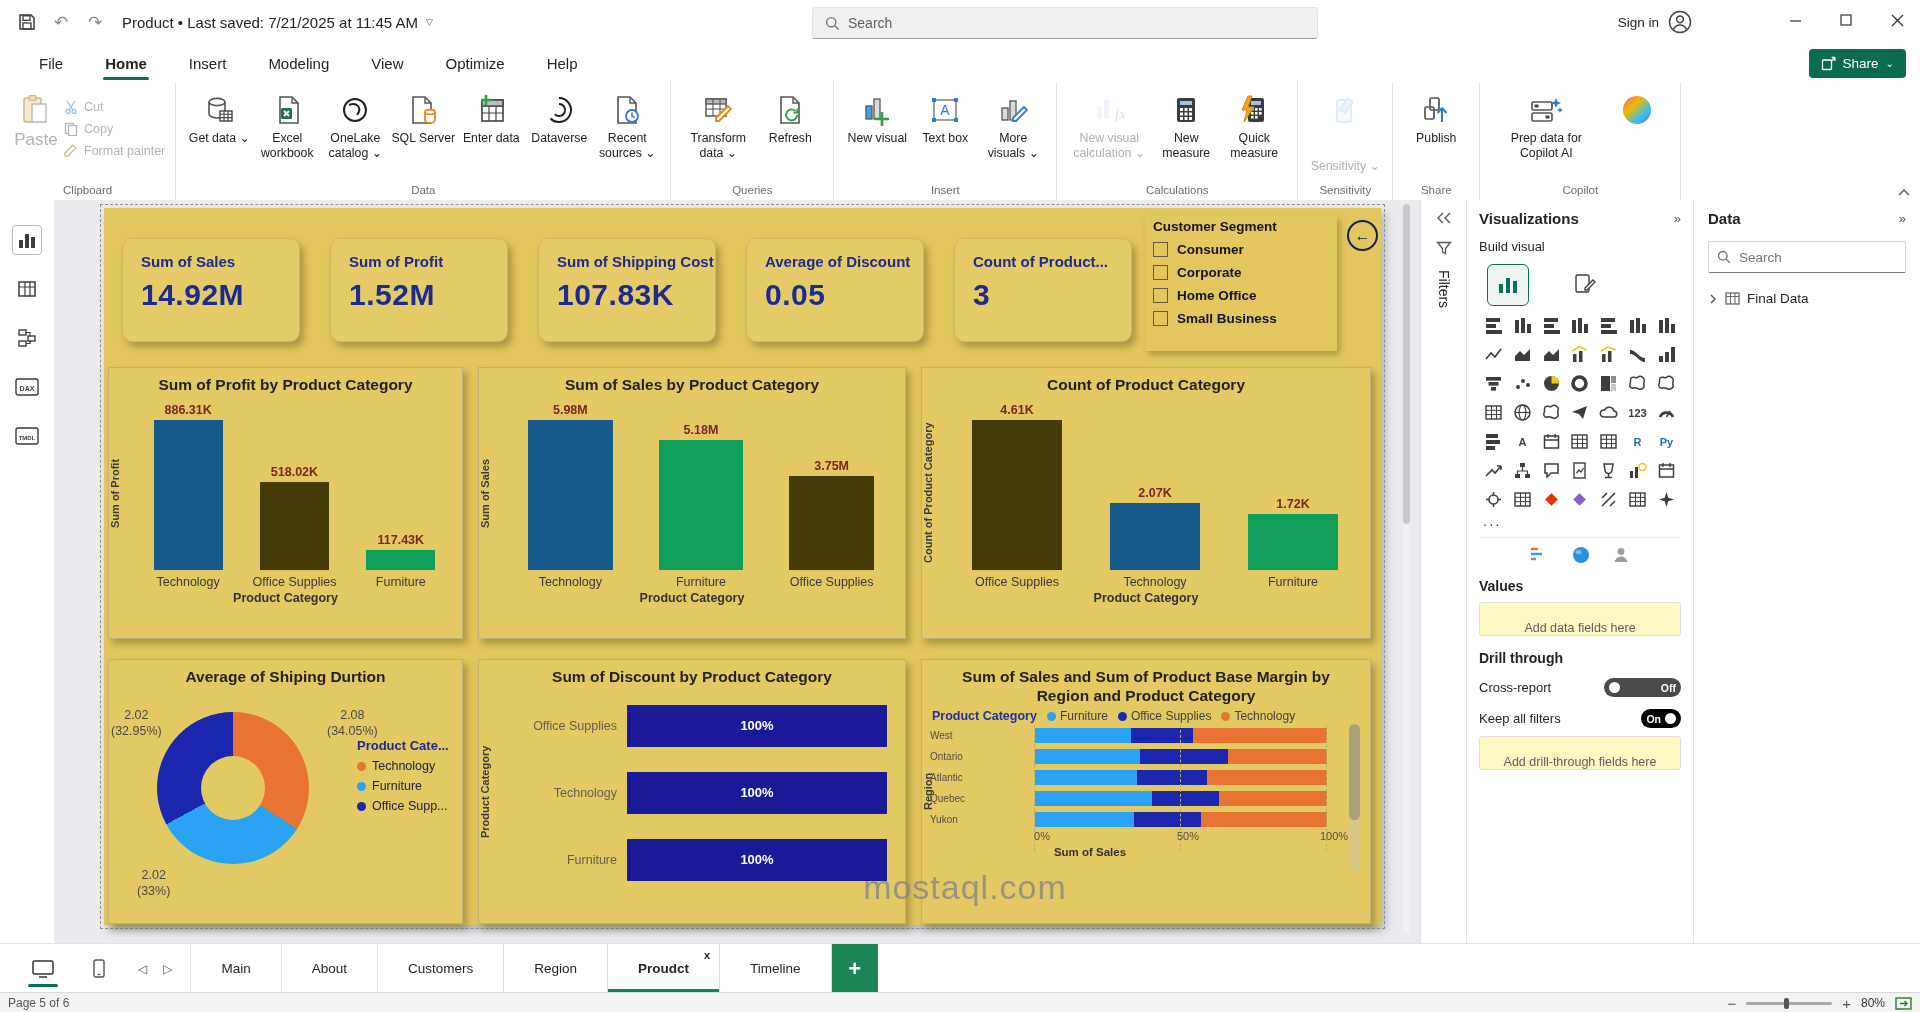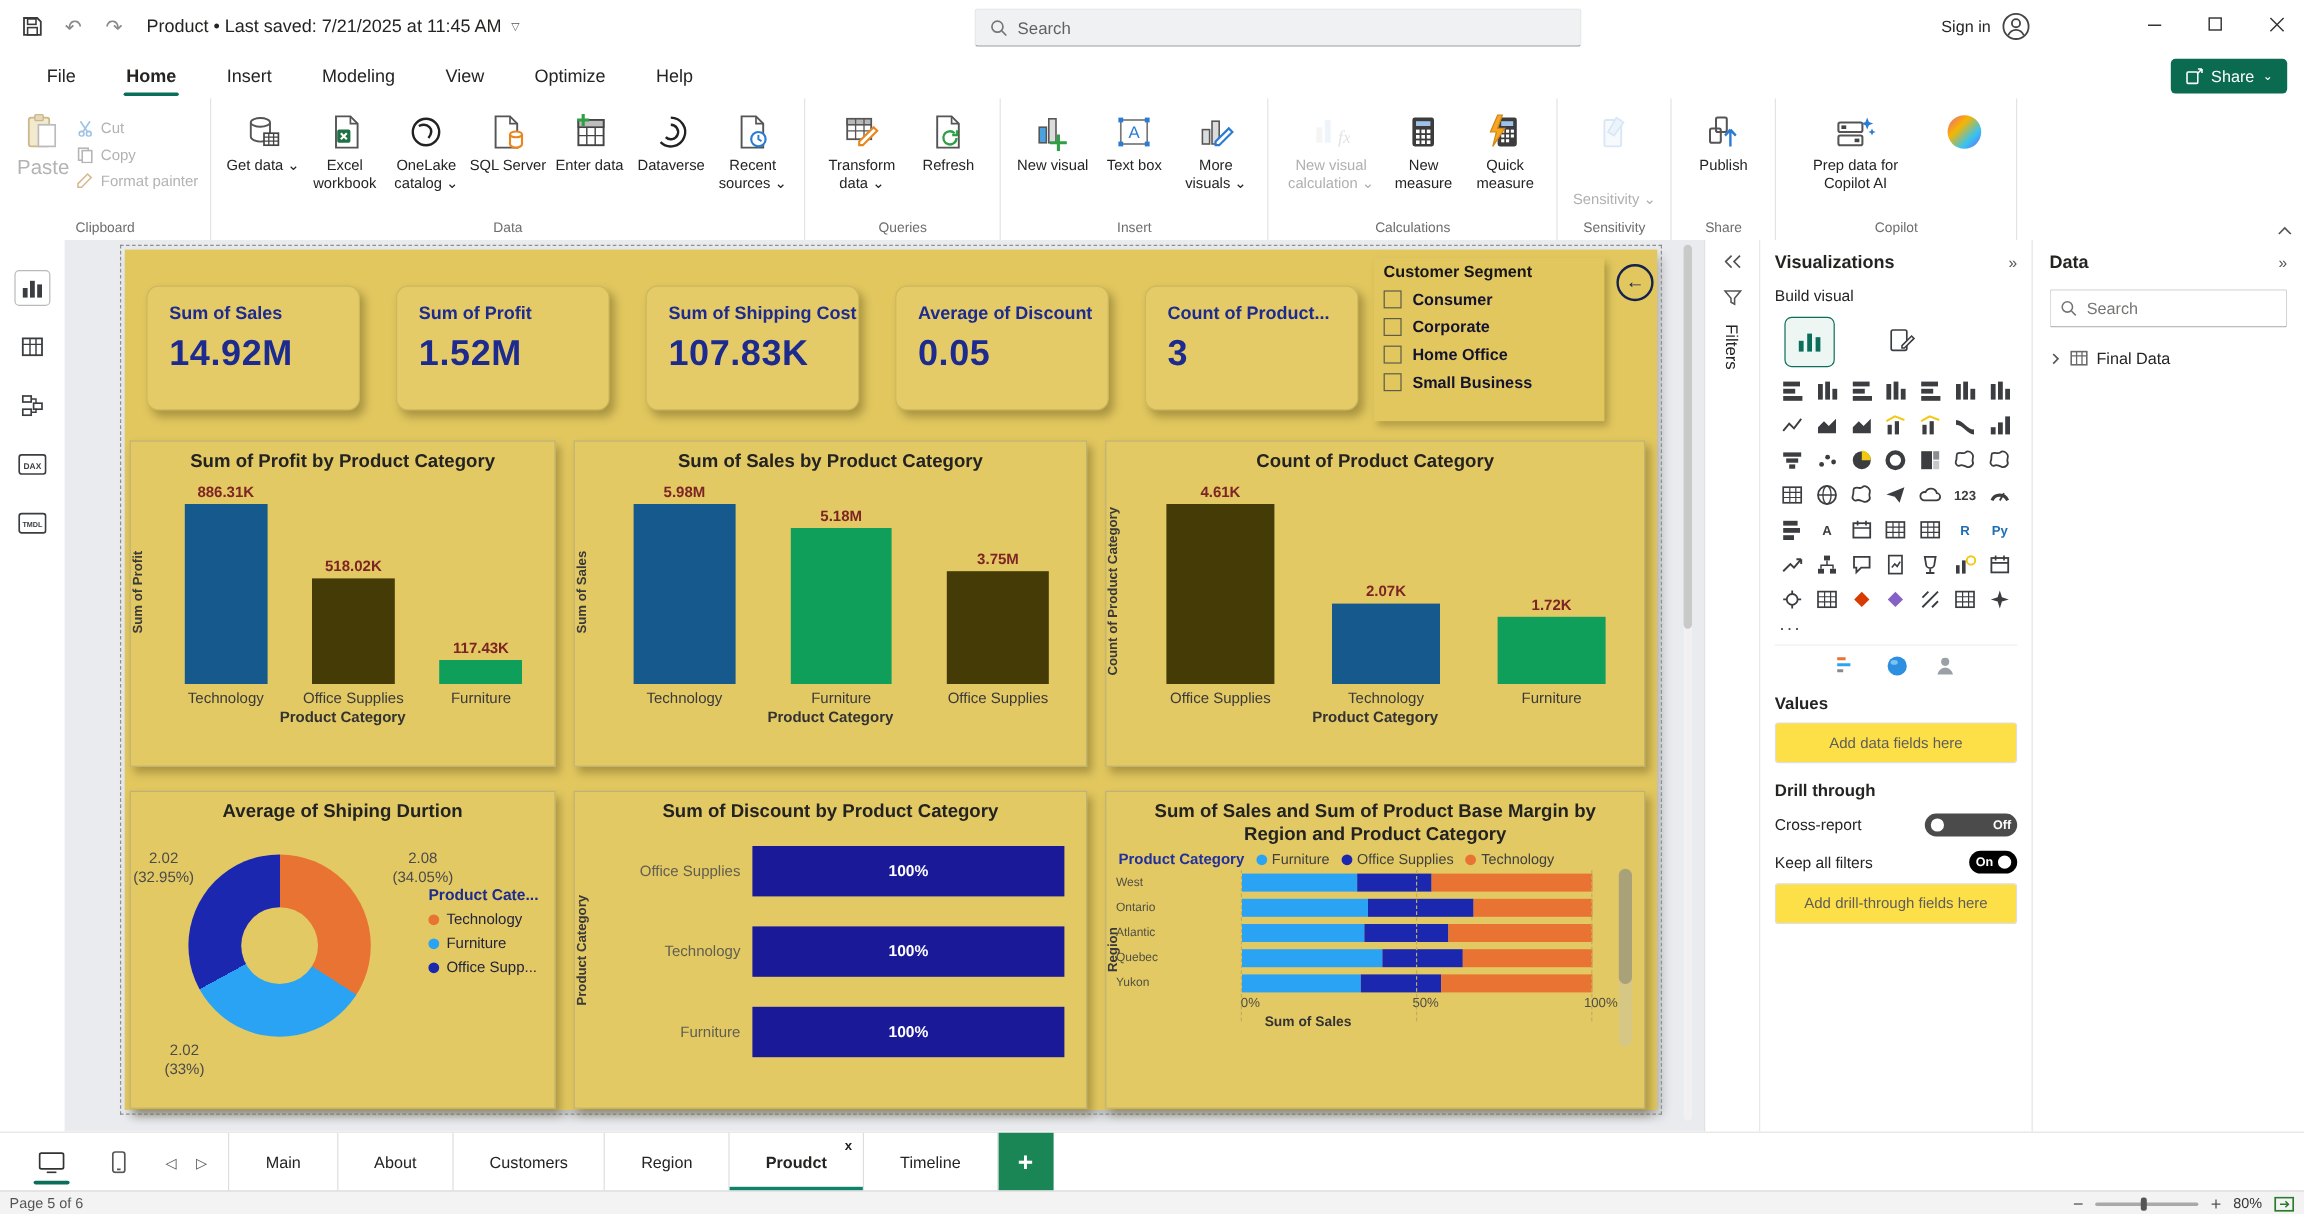--- a/index.html
+++ b/index.html
@@ -101,21 +101,21 @@
   .pane-hd .chev{color:#555;font-weight:normal;font-size:13px;}
   #build-label{font-size:13px;color:#252423;margin-top:12px;}
   #viz-modes{display:flex;gap:36px;margin:10px 0 8px 8px;}
   .vmode{width:40px;height:40px;border-radius:6px;display:flex;align-items:center;justify-content:center;}
   .vmode.sel{border:1.6px solid #0b6e5a;background:#eef6f4;}
   #viz-grid{display:grid;grid-template-columns:repeat(7,1fr);row-gap:7px;margin-top:4px;}
   .vg{display:flex;align-items:center;justify-content:center;height:22px;}
   #viz-more{font-size:15px;color:#444;letter-spacing:2px;margin:2px 0 0 4px;}
   #viz-extra{display:flex;justify-content:center;gap:22px;margin:8px 0 2px;padding-top:8px;border-top:1px solid #eee;}
   #values-label,#drill-label{font-size:14px;font-weight:bold;color:#252423;margin-top:14px;}
-  .field-box{margin-top:8px;border:1px solid #e1dfdd;background:#fde047;border-radius:3px;height:32px;display:flex;align-items:center;justify-content:center;font-size:12.5px;color:#605e5c;}
+  .field-box{margin-top:8px;border:1px solid #e1dfdd;background:#fef9c3;border-radius:3px;height:32px;display:flex;align-items:flex-end;justify-content:center;font-size:12.5px;color:#605e5c;}
   .drill-row{display:flex;justify-content:space-between;align-items:center;margin-top:12px;font-size:13px;color:#252423;}
   .tog{height:19px;border-radius:10px;display:flex;align-items:center;font-size:10.5px;font-weight:bold;padding:0 5px;gap:4px;}
   .tog.off{background:#4b4b4b;color:#fff;gap:41px;}
   .tog.off .knob{width:11px;height:11px;border-radius:50%;background:#fff;}
   .tog.on{background:#000000;color:#fff;}
   .tog.on .knob{width:11px;height:11px;border-radius:50%;background:#fff;}
   
   #data-pane{position:absolute;left:1694px;top:200px;width:226px;height:743px;background:#fff;padding:10px 14px;box-sizing:border-box;}
   #data-search{margin-top:14px;height:30px;border:1px solid #d6d4d2;border-bottom:1px solid #7a7a7a;border-radius:2px;display:flex;align-items:center;color:#767472;font-size:13.5px;gap:8px;padding-left:8px;}
   #data-tree{display:flex;align-items:center;gap:7px;margin-top:18px;font-size:13.5px;color:#252423;}
@@ -1256,15 +1256,16 @@
       <span style="font-size:15px">+</span>
       <span style="color:#333">80%</span>
       <svg width="17" height="13" viewBox="0 0 17 13">
           <rect x="1" y="1" width="15" height="11" fill="none" stroke="#2c7a2c" stroke-width="1.4"></rect>
           <path d="M5 6.5h7M9.5 4 12 6.5 9.5 9" fill="none" stroke="#2c7a2c" stroke-width="1.3"></path>
         </svg>
     </div>
   </div>
 
   <div id="watermark">
+    <div id="wm-en">mostaql.com</div>
   </div>
 
 </div>
 
 </body></html>

